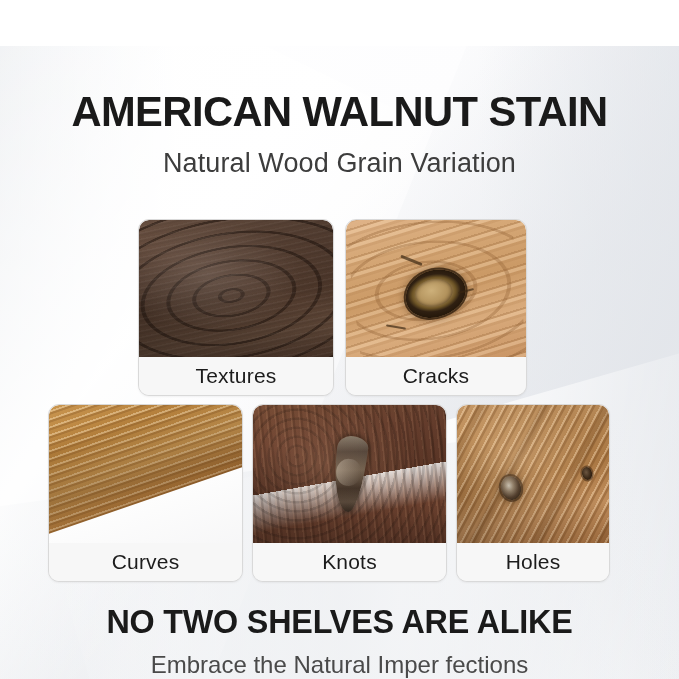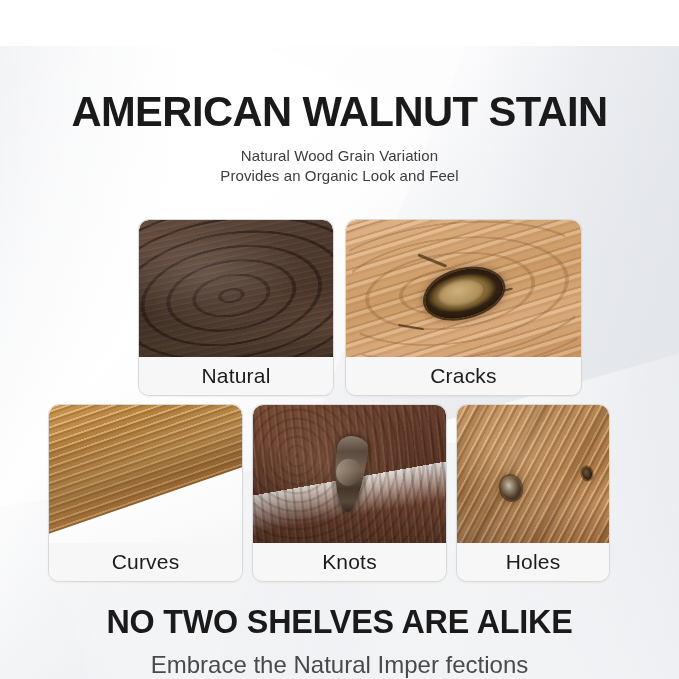--- a/index.html
+++ b/index.html
@@ -38,21 +38,21 @@
   
   .headline{
     position:absolute;left:0;right:0;top:44px;text-align:center;
     font-size:43px;font-weight:700;letter-spacing:-0.6px;
     color:#1a1a1a;line-height:1;
     font-family:"Liberation Sans",sans-serif;
     transform:scaleX(.97);
   }
   .sub{
     position:absolute;left:0;right:0;top:100px;text-align:center;
-    font-size:15px;color:#3d3d3d;line-height:1.33;font-weight:400;
+    font-size:27px;color:#3d3d3d;line-height:1.33;font-weight:400;
     letter-spacing:.1px;
   }
   .sub div{white-space:nowrap;}
 
   .headline2{
     position:absolute;left:0;right:0;top:558px;text-align:center;
     font-size:34px;font-weight:700;letter-spacing:-0.2px;
     color:#1a1a1a;line-height:1;transform:scaleX(.95);
   }
   .sub2{
@@ -265,35 +265,34 @@
   <div class="corner-l"></div>
   <div class="corner-r"></div>
   <div class="streak s1"></div>
   <div class="streak s2"></div>
   <div class="streak s3"></div>
   <div class="streak s4"></div>
 
   <div class="headline">AMERICAN WALNUT STAIN</div>
   <div class="sub">
     <div>Natural Wood Grain Variation</div>
-    <div>Provides an Organic Look and Feel</div>
   </div>
 
   <div class="card r1" style="left:138px;top:173px;width:196px;height:177px;">
     <div class="photo">
       <div class="wood w-textures">
         <div class="arcs"></div>
         <div class="fib"></div>
         <div class="sheen"></div>
       </div>
     </div>
-    <div class="caption">Natural</div>
-  </div>
-
-  <div class="card r1" style="left:345px;top:173px;width:237px;height:177px;">
+    <div class="caption">Textures</div>
+  </div>
+
+  <div class="card r1" style="left:345px;top:173px;width:182px;height:177px;">
     <div class="photo">
       <div class="wood w-cracks">
         <div class="flow"></div>
         <div class="swirl"></div>
         <div class="knot-cracks"></div>
         <div class="crackline" style="left:30%;top:28%;width:13%;height:2.5px;transform:rotate(22deg);"></div>
         <div class="crackline" style="left:62%;top:50%;width:9%;height:2px;transform:rotate(-14deg);"></div>
         <div class="crackline" style="left:22%;top:76%;width:11%;height:2px;transform:rotate(10deg);"></div>
       </div>
     </div>

